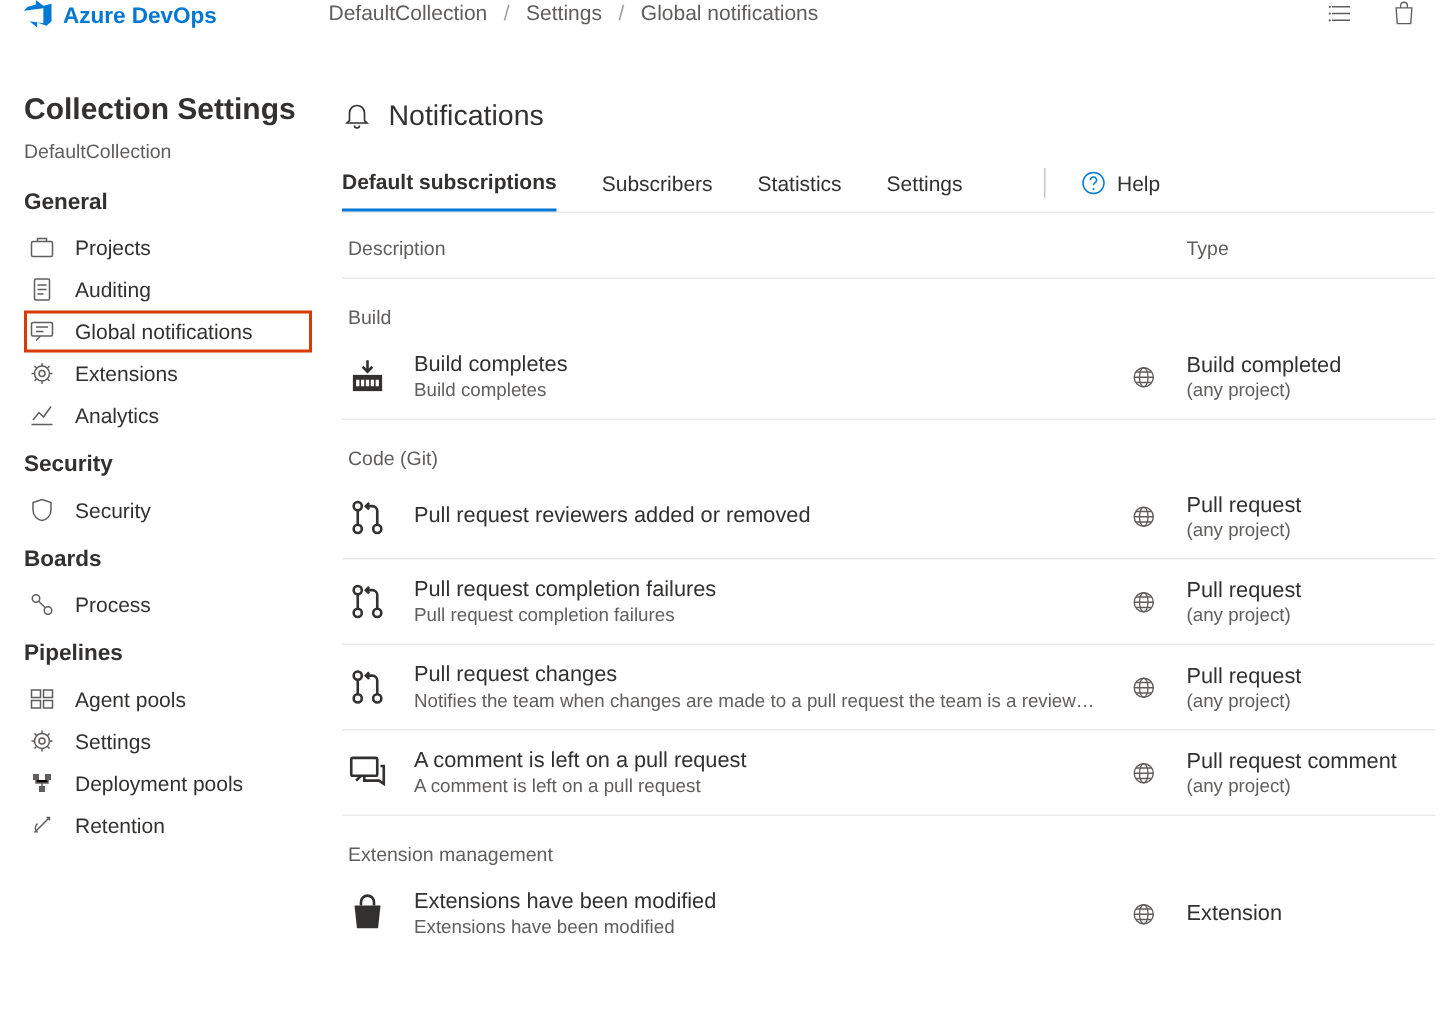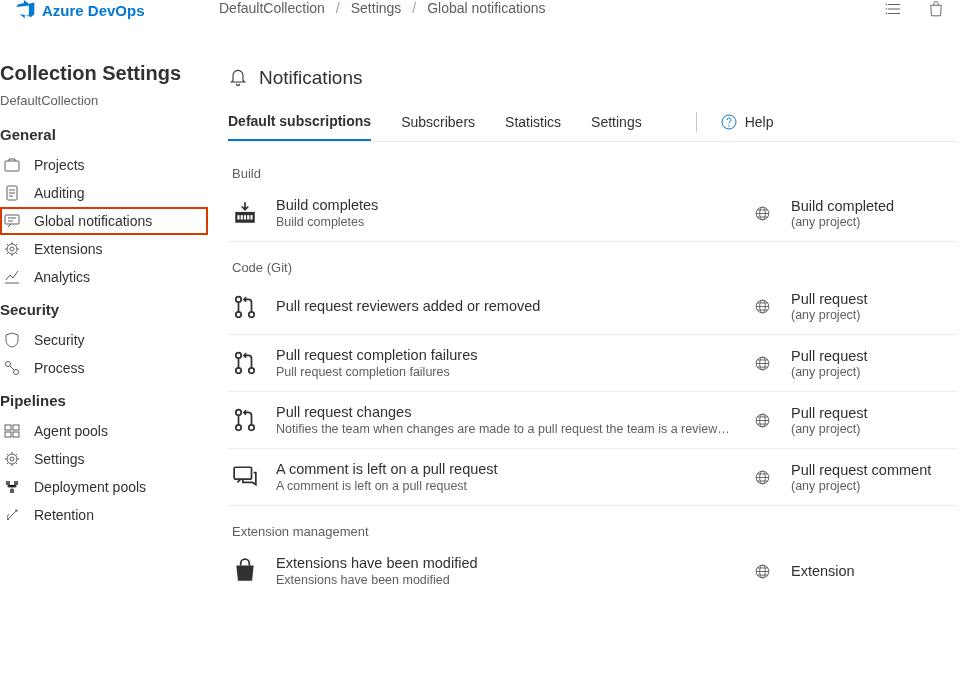--- a/index.html
+++ b/index.html
@@ -5,21 +5,21 @@
 * { box-sizing: border-box; margin: 0; padding: 0; }
 body { font-family: "Segoe UI", -apple-system, sans-serif; font-size: 14px; color: #323130; background: #fff; width: 969px; height: 673px; overflow: hidden; }
 .topbar { height: 44px; display: flex; align-items: flex-start; padding: 0 16px; }
 .logo-area { display: flex; align-items: center; font-weight: 600; color: #0078d4; font-size: 15px; flex-shrink: 0; width: 200px; }
 .logo-area svg { margin-right: 6px; }
 .breadcrumb { display: flex; align-items: center; color: #605e5c; font-size: 14px; flex: 1; padding-left: 3px; }
 .breadcrumb span { margin: 0 11px; color: #a19f9d; }
 .top-icons { display: flex; align-items: center; gap: 24px; margin-right: 8px; }
 .top-icon { width: 18px; height: 18px; color: #605e5c; cursor: pointer; }
 .content-wrap { display: flex; height: calc(100% - 44px); }
-.sidebar { width: 216px; padding: 12px 8px 12px 0; border-right: none; overflow-y: auto; }
+.sidebar { width: 216px; padding: 12px 8px 12px 16px; border-right: none; overflow-y: auto; }
 .sidebar h1 { font-size: 20px; font-weight: 600; margin-bottom: 8px; margin-top: 6px; }
 .sidebar .subtitle { color: #605e5c; font-size: 13px; margin-bottom: 18px; }
 .section-head { font-weight: 600; font-size: 15px; margin-top: 10px; margin-bottom: 8px; }
 .nav-item { display: flex; align-items: center; padding: 6px 4px; font-size: 14px; cursor: pointer; color: #323130; }
 .nav-item .nav-icon { width: 16px; height: 16px; margin-right: 14px; color: #605e5c; flex-shrink: 0; }
 .nav-item.highlighted { border: 2px solid #d83b01; padding: 4px 2px; }
 .main { flex: 1; padding: 12px 12px 12px 12px; overflow-y: auto; }
 .page-title-row { display: flex; margin-bottom: 14px; margin-top: 11px; }
 .page-title-row h2 { font-size: 19px; font-weight: 400; }
 .page-title-row svg { margin-right: 11px; }
@@ -119,20 +119,21 @@
     </div>
 
     <div class="section-head">Security</div>
     <div class="nav-item">
       <svg class="nav-icon" viewBox="0 0 16 16">
           <path stroke="#605e5c" fill="none" d="M8 1l6 2v5c0 4-3 6.5-6 7-3-.5-6-3-6-7V3l6-2z"></path>
         </svg>
       <span>Security</span>
     </div>
 
+    <div class="section-head">Boards</div>
     <div class="nav-item">
       <svg class="nav-icon" viewBox="0 0 16 16">
           <circle cx="4" cy="4" r="2.5" stroke="#605e5c" fill="none"></circle>
           <circle cx="12" cy="12" r="2.5" stroke="#605e5c" fill="none"></circle>
           <path stroke="#605e5c" d="M6 6l4 4"></path>
         </svg>
       <span>Process</span>
     </div>
 
     <div class="section-head">Pipelines</div>
@@ -186,20 +187,25 @@
       <div class="help-link">
         <svg width="16" height="16" viewBox="0 0 16 16">
             <circle cx="8" cy="8" r="7" stroke="#0078d4" fill="none"></circle>
             <path stroke="#0078d4" fill="none" d="M6 6a2 2 0 113 1.7c-.8.5-1 1-1 1.8"></path>
             <circle cx="8" cy="12" r=".7" fill="#0078d4"></circle>
           </svg>
         <span>Help</span>
       </div>
     </div>
 
+    <div class="col-headers">
+      <div class="col-desc">Description</div>
+      <div class="col-icon"></div>
+      <div class="col-type">Type</div>
+    </div>
 
     <div id="groups-container">
         <div class="group-label">Build</div>
         <div class="sub-row">
           <div class="row-icon">
             <svg width="26" height="26" viewBox="0 0 24 24">
               <path stroke="#323130" stroke-width="1.6" fill="none" d="M12 2v7m-3-3l3 3 3-3"></path>
               <rect x="3" y="11" width="18" height="10" fill="#323130"></rect>
               <rect x="5" y="14" width="2" height="4" fill="#fff"></rect>
               <rect x="8" y="14" width="2" height="4" fill="#fff"></rect>

